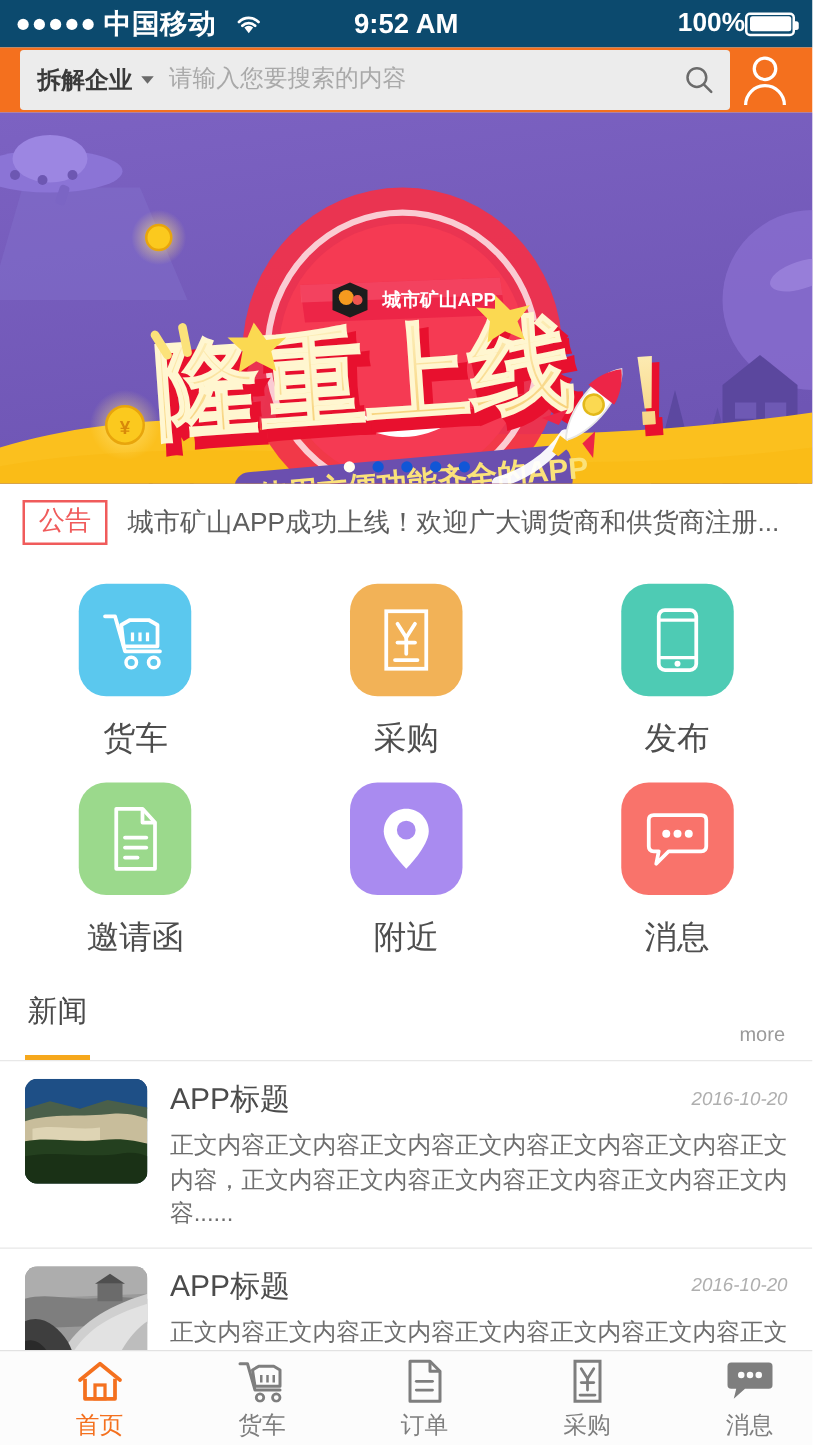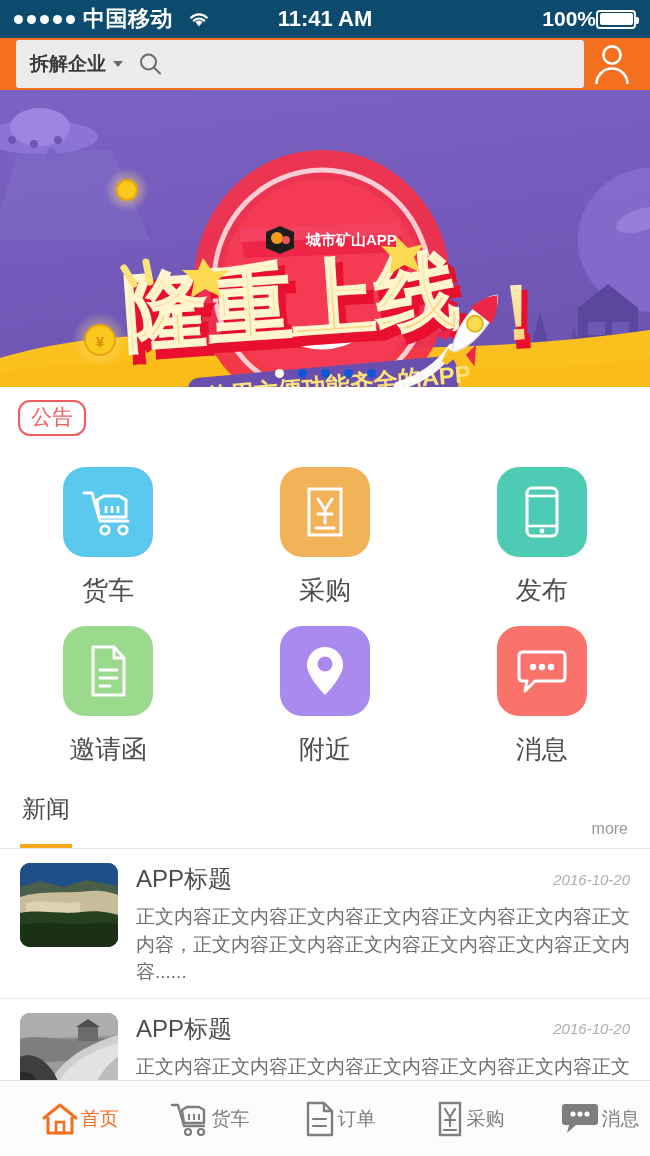--- a/index.html
+++ b/index.html
@@ -51,21 +51,21 @@
   
   .banner { position:relative; height:297px; background:#7159B8; overflow:hidden; flex:none;padding-left:15px; }
   .banner svg { position:absolute; inset:0; }
   .banner-dots { position:absolute; left:0; right:0; bottom:9px; display:flex; justify-content:center; gap:14px; z-index:5; }
   .banner-dots i { width:9px; height:9px; border-radius:50%; background:#1156D6; display:block; }
   .banner-dots i.on { background:#FFFEF2; }
 
   
   .notice { height:62px; display:flex; align-items:center; padding:0 18px; gap:16px; flex:none; background:#fff; }
   .notice-tag {
-    border:2px solid #F05B5B; border-radius:12px; color:#F05B5B;
+    border:2px solid #F05B5B; border-radius:0; color:#F05B5B;
     font-size:21px; padding:3px 11px 5px; white-space:nowrap; line-height:1.1;
   }
   .notice-text { font-size:21px; color:#5E5E5E; white-space:nowrap; overflow:hidden; }
 
   
   .grid { display:flex; flex-wrap:wrap; padding:6px 0 8px; background:#fff; flex:none; }
   .grid-cell { width:33.3333%; display:flex; flex-direction:column; align-items:center; padding:12px 0 6px; }
   .tile { width:90px; height:90px; border-radius:22px; display:flex; align-items:center; justify-content:center; }
   .grid-label { margin-top:16px; font-size:26px; color:#4E4E4E; }
 
@@ -83,21 +83,21 @@
   .news-top { display:flex; align-items:center; }
   .news-title { font-size:24px; color:#4B4B4B; }
   .news-date { margin-left:auto; font-size:15px; color:#AFAFAF;font-style:italic; }
   .news-desc { margin-top:8px; font-size:19px; line-height:1.45; color:#6E6E6E; }
 
   
   .tabbar {
     height:76px; background:#FCFCFC; border-top:1px solid #E2E2E2;
     display:flex; flex:none;
   }
-  .tab { flex:1; display:flex; flex-direction:row; align-items:center; justify-content:center; gap:2px;margin-left:29px; }
+  .tab { flex:1; display:flex; flex-direction:column; align-items:center; justify-content:center; gap:2px;margin-left:29px; }
   .tab-ico { height:40px; display:flex; align-items:center; justify-content:center; }
   .tab-label { font-size:19px; color:#7E7E7E; }
   .tab.active .tab-label { color:#F4701E; }
 </style>
 </head>
 <body>
 
 <div id="app">
 
   <div class="statusbar">
@@ -109,35 +109,36 @@
         <i></i>
     </div>
     <div class="sb-carrier">中国移动</div>
     <div class="sb-wifi">
       <svg width="24" height="20" viewBox="0 0 24 20">
         <path d="M12 17.5 L8.5 13 a5 5 0 0 1 7 0 Z" fill="#fff"></path>
         <path d="M4.2 8.6 a11 11 0 0 1 15.6 0" stroke="#fff" stroke-width="2.2" fill="none" stroke-linecap="round"></path>
         <path d="M6.9 11.6 a7.2 7.2 0 0 1 10.2 0" stroke="#fff" stroke-width="2.2" fill="none" stroke-linecap="round"></path>
       </svg>
     </div>
-    <div class="sb-time">11:41 AM</div>
+    <div class="sb-time">9:52 AM</div>
     <div class="sb-right">
       <span class="sb-batt-pct">100%</span>
       <span class="sb-batt">
           <i></i>
         </span>
     </div>
   </div>
 
   <div class="searchbar">
     <div class="search-wrap">
       <div class="cat-select">
         <span class="cat-label">拆解企业</span>
         <span class="caret"></span>
       </div>
+      <input class="search-input" type="text" placeholder="请输入您要搜索的内容" style="">
       <div class="search-ico">
         <svg width="28" height="28" viewBox="0 0 28 28">
           <circle cx="12.5" cy="12" r="7.5" stroke="#6B6B6B" stroke-width="2" fill="none"></circle>
           <line x1="18" y1="17.5" x2="24" y2="23.5" stroke="#6B6B6B" stroke-width="2" stroke-linecap="round"></line>
         </svg>
       </div>
     </div>
     <div class="user-ico">
       <svg width="40" height="42" viewBox="0 0 40 42">
         <circle cx="20" cy="12" r="8.6" stroke="#fff" stroke-width="2.6" fill="none"></circle>
@@ -264,20 +265,21 @@
       <i class="on"></i>
       <i></i>
       <i></i>
       <i></i>
       <i></i>
     </div>
   </div>
 
   <div class="notice">
     <span class="notice-tag">公告</span>
+    <span class="notice-text">城市矿山APP成功上线！欢迎广大调货商和供货商注册...</span>
   </div>
 
   <div class="grid">
 
     <div class="grid-cell">
       <div class="tile" style="background:#5BC8EE">
         <svg width="54" height="50" viewBox="0 0 54 50">
           <path d="M3 6 L11 6 L19 34 L47 34" stroke="#fff" stroke-width="3" fill="none" stroke-linecap="round" stroke-linejoin="round"></path>
           <path d="M16 13 L23 9 L38 9 L45 13 L45 30 L18 30 Z" stroke="#fff" stroke-width="3" fill="none" stroke-linejoin="round"></path>
           <g stroke="#fff" stroke-width="2.6">

